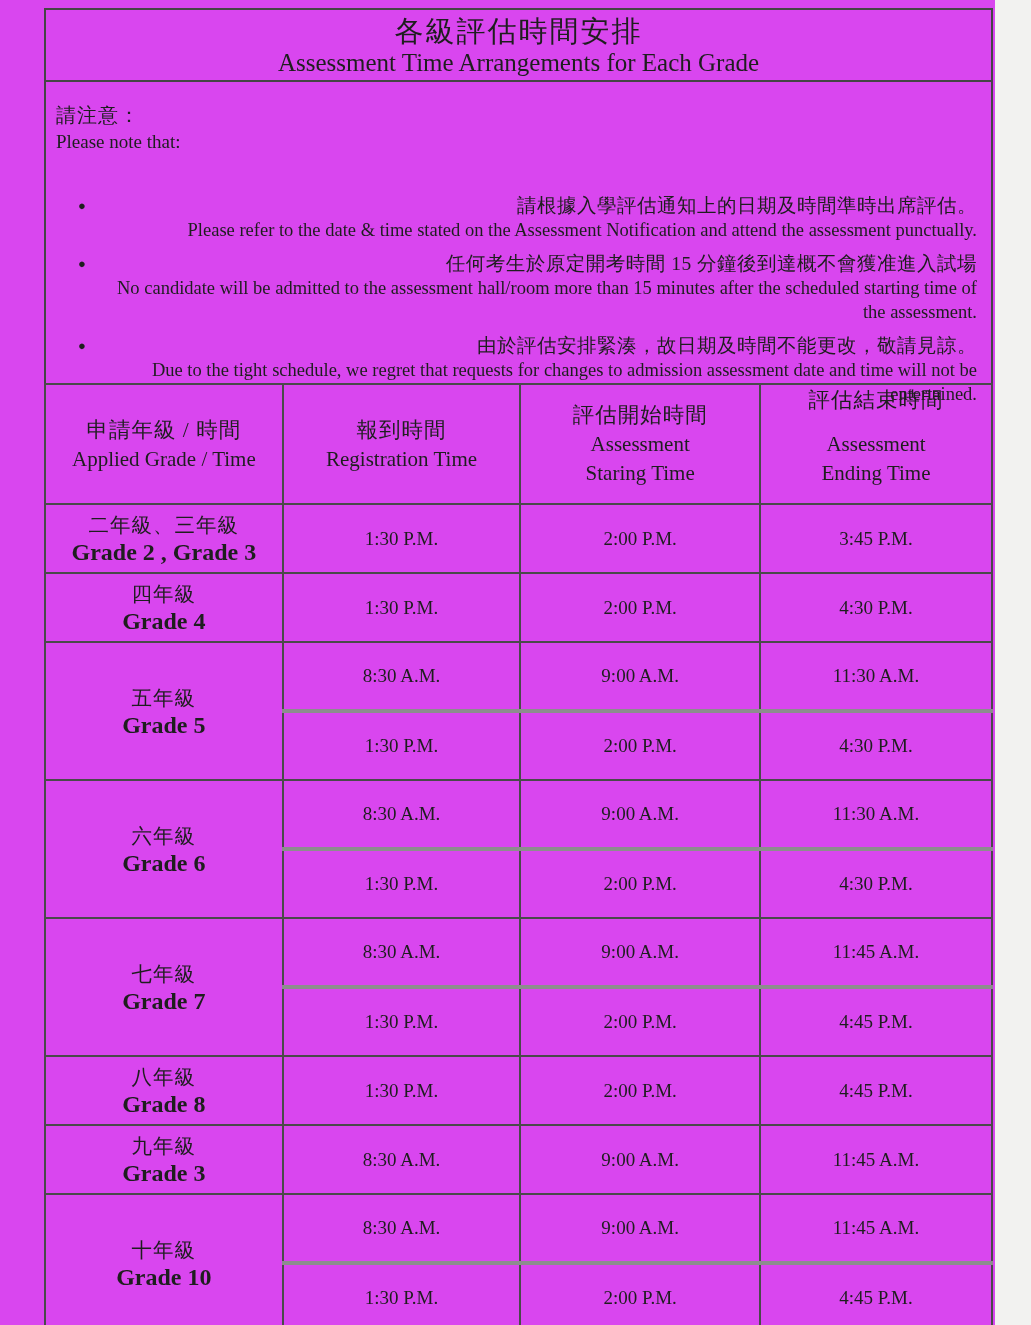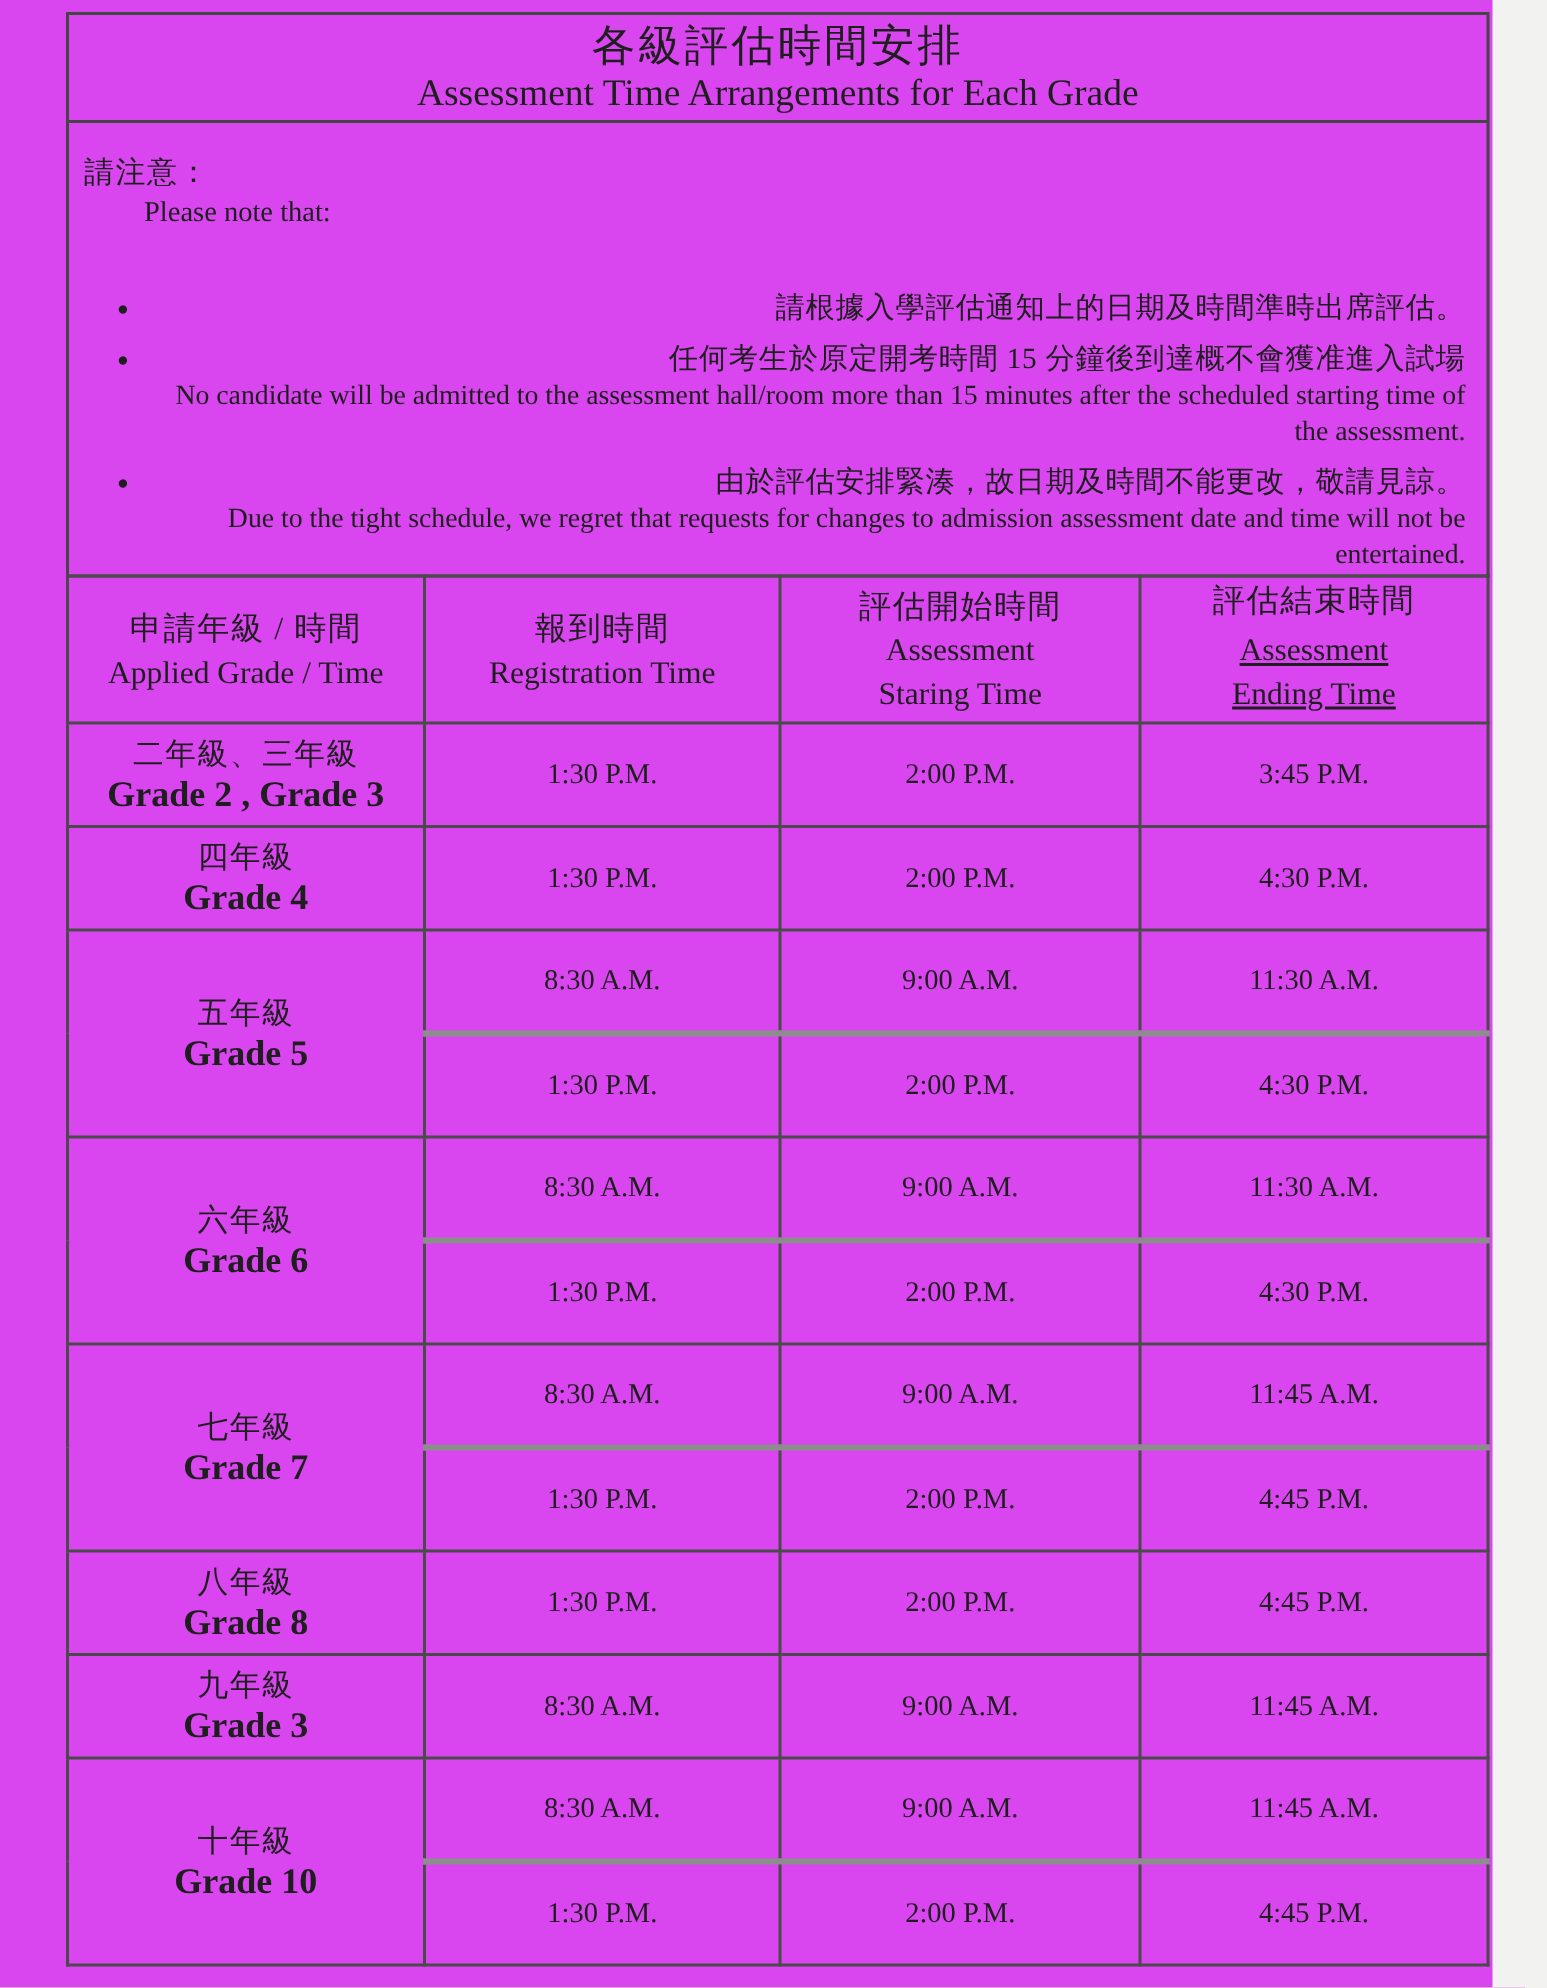--- a/index.html
+++ b/index.html
@@ -51,21 +51,20 @@
     padding: 20px 14px 0 10px;
   }
   .note-intro-zh {
     font-size: 20px;
     line-height: 27px;
     letter-spacing: 1px;
   }
   .note-intro-en {
     font-size: 19px;
     line-height: 26px;
-    margin-left: 40px;
   }
   .bullet-list {
     margin-top: 38px;
   }
   .bullet-item {
     display: flex;
     margin-bottom: 9px;
   }
   .bullet-dot {
     width: 52px;
@@ -150,20 +149,21 @@
 
     <div class="notes-section">
       <div class="note-intro-zh">請注意：</div>
       <div class="note-intro-en">Please note that:</div>
 
       <div class="bullet-list">
         <div class="bullet-item">
           <div class="bullet-dot">●</div>
           <div class="bullet-text">
             <div class="bullet-zh">請根據入學評估通知上的日期及時間準時出席評估。</div>
+            <div class="bullet-en">Please refer to the date &amp; time stated on the Assessment Notification and attend the assessment punctually.</div>
           </div>
         </div>
         <div class="bullet-item">
           <div class="bullet-dot">●</div>
           <div class="bullet-text">
             <div class="bullet-zh">任何考生於原定開考時間 15 分鐘後到達概不會獲准進入試場</div>
             <div class="bullet-en">No candidate will be admitted to the assessment hall/room more than 15 minutes after the scheduled starting time of the assessment.</div>
           </div>
         </div>
         <div class="bullet-item">
@@ -193,21 +193,21 @@
         <th>
           <div class="th-zh">報到時間</div>
           <div class="th-en">Registration Time</div>
         </th>
         <th>
           <div class="th-zh">評估開始時間</div>
           <div class="th-en" style="width:150px;margin:0 auto;">Assessment Staring Time</div>
         </th>
         <th>
           <div class="th-zh">評估結束時間</div>
-          <div class="th-en" style="width:140px;margin:4px auto;text-decoration:underline;">Assessment Ending Time</div>
+          <div class="th-en" style="width:140px;margin:15px auto;">Assessment Ending Time</div>
         </th>
       </tr>
 
       <tr class="data-row">
         <td>
           <div class="grade-zh">二年級、三年級</div>
           <div class="grade-en">Grade 2 , Grade 3</div>
         </td>
         <td class="time-cell">1:30 P.M.</td>
         <td class="time-cell">2:00 P.M.</td>

